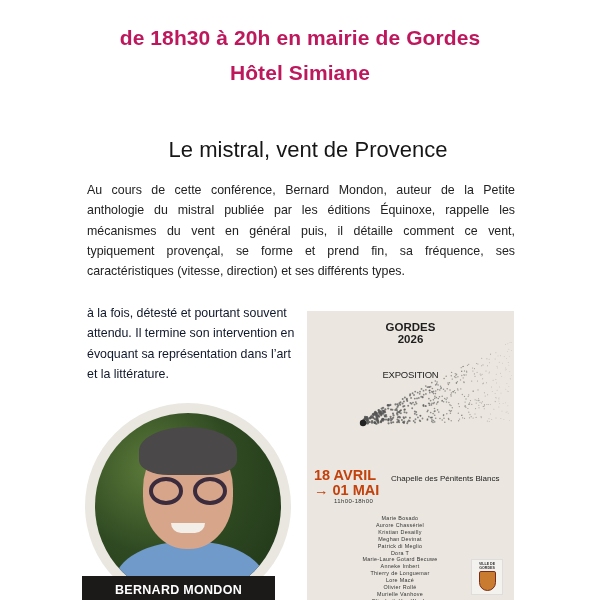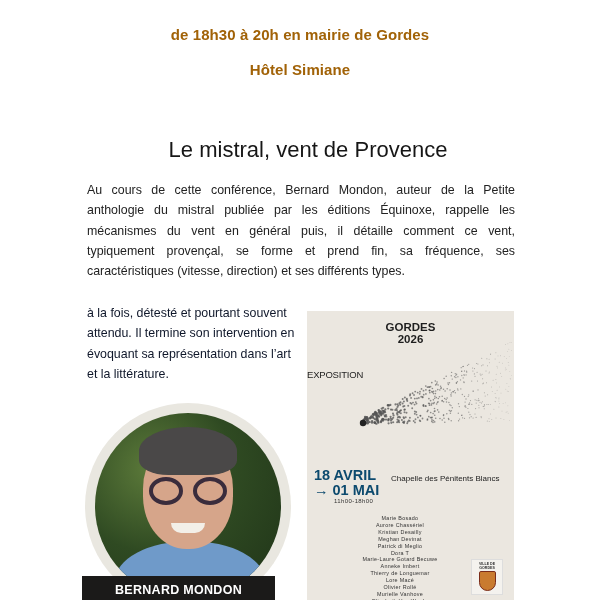--- a/index.html
+++ b/index.html
@@ -1,21 +1,21 @@
 <!DOCTYPE html>
 <html><head>
 <meta charset="utf-8">
 <style>
   * { box-sizing: border-box; margin: 0; padding: 0; }
   html, body { width: 600px; height: 600px; overflow: hidden; background: #ffffff; }
   body { position: relative; font-family: "Liberation Sans", "DejaVu Sans", sans-serif; color: #1a1a1a; }
 
   .cut-line { position: absolute; left: 100px; top: -14px; width: 400px; height: 18px; font-size: 22px; font-weight: bold; text-align: center; color: #222; overflow: hidden; }
 
-  .subhead { position: absolute; left: 0; width: 600px; text-align: center; font-size: 15px; font-weight: 600; color: #a16207; letter-spacing: 0.1px; }
+  .subhead { position: absolute; left: 0; width: 600px; text-align: center; font-size: 21px; font-weight: 600; color: #be185d; letter-spacing: 0.1px; }
   .subhead.l1 { top: 26px; }
   .subhead.l2 { top: 61px; }
 
   .title { position: absolute; left: 8px; top: 137px; width: 600px; text-align: center; font-size: 22px; font-weight: normal; color: #161616; }
 
   .body-text { position: absolute; left: 87px; top: 180px; width: 428px; font-size: 12.4px; line-height: 20.3px; color: #222; text-align: justify; }
   .body-text p { text-align: justify; }
   .body-text p.last { text-align-last: left; }
   .body-narrow { position: absolute; left: 87px; top: 303px; width: 210px; font-size: 12.4px; line-height: 20.3px; color: #0f172a; }
 
@@ -28,24 +28,24 @@
   .portrait .glasses-l, .portrait .glasses-r { position: absolute; top: 64px; width: 34px; height: 28px; border: 4px solid #3a2c3c; border-radius: 50%; }
   .portrait .glasses-l { left: 54px; } .portrait .glasses-r { left: 98px; }
   .portrait .smile { position: absolute; left: 76px; top: 110px; width: 34px; height: 10px; border-radius: 0 0 20px 20px; background: #f3efe8; }
   .portrait .shirt { position: absolute; left: 20px; top: 128px; width: 150px; height: 80px; border-radius: 50% 50% 0 0; background: #6f9ac9; }
 
   .name-label { position: absolute; left: 82px; top: 576px; width: 193px; height: 26px; background: #1b1a19; color: #ffffff; font-size: 12.5px; font-weight: bold; text-align: center; line-height: 28px; letter-spacing: 0.3px; }
 
   
   .poster { position: absolute; left: 307px; top: 311px; width: 207px; height: 300px; background: #ebe7e0; overflow: hidden; }
   .poster .p-city { position: absolute; left: 0; top: 10px; width: 207px; text-align: center; font-size: 11.5px; font-weight: bold; line-height: 12px; color: #1e1e1e; }
-  .poster .p-expo { position: absolute; left: 0; top: 58px; width: 207px; font-size: 9.5px; color: #1e1e1e; letter-spacing: -0.2px; }
+  .poster .p-expo { position: absolute; left: 0; top: 58px; width: 207px; text-align: center; font-size: 9.5px; color: #1e1e1e; letter-spacing: -0.2px; }
   .poster .p-mistral { position: absolute; left: 6px; top: 100px; width: 200px; font-family: "Liberation Serif", "DejaVu Serif", serif; font-size: 43px; letter-spacing: 5px; color: #1a1a1a; line-height: 46px; }
   .poster .p-spray { position: absolute; left: 0; top: 0; width: 207px; height: 300px; pointer-events: none; }
-  .poster .p-dates { position: absolute; left: 7px; top: 157px; font-size: 14.5px; font-weight: bold; line-height: 15px; color: #0c4a6e; }
+  .poster .p-dates { position: absolute; left: 7px; top: 157px; font-size: 14.5px; font-weight: bold; line-height: 15px; color: #c2410c; }
   .poster .p-hours { position: absolute; left: 27px; top: 187px; font-size: 6px; color: #333; letter-spacing: 0.4px; }
   .poster .p-venue { position: absolute; left: 84px; top: 163px; font-size: 8px; color: #222; }
   .poster .p-artists { position: absolute; left: 38px; top: 204px; width: 110px; text-align: center; font-size: 5.4px; line-height: 6.9px; color: #333; letter-spacing: 0.3px; }
   .poster .p-crest { position: absolute; left: 164px; top: 248px; width: 32px; height: 36px; background: #f4f2ee; border: 1px solid #ddd; }
   .poster .p-crest .crest-text { position: absolute; left: 0; top: 2px; width: 30px; text-align: center; font-size: 3.6px; font-weight: bold; color: #333; line-height: 4px; }
   .poster .p-crest .shield { position: absolute; left: 7px; top: 11px; width: 17px; height: 20px; background: #c97b2f; border-radius: 2px 2px 9px 9px; border: 1px solid #7a2c1a; }
 </style>
 </head>
 <body>
 

